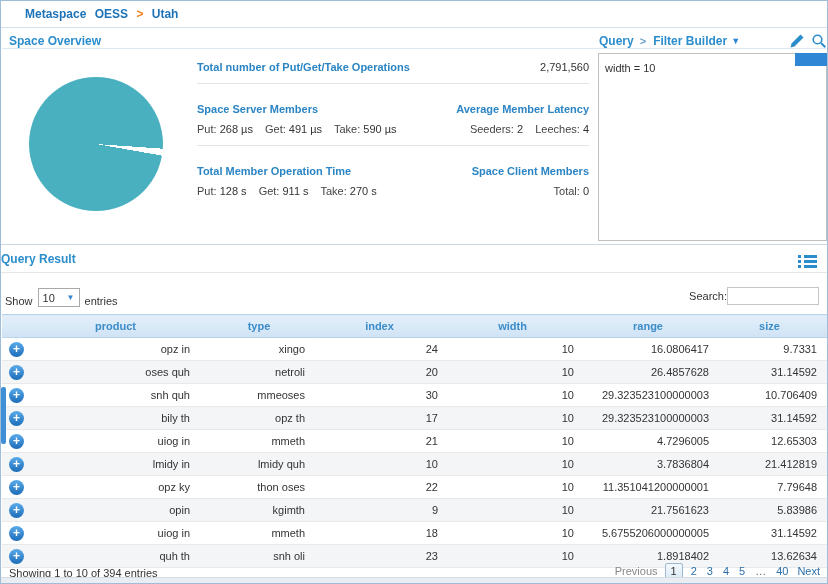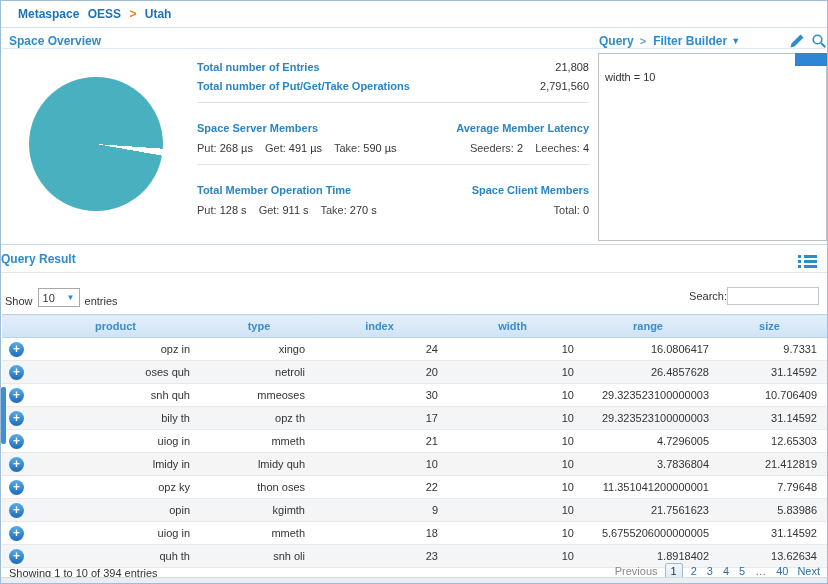--- a/index.html
+++ b/index.html
@@ -13,21 +13,21 @@
     position: relative;
     width: 828px;
     height: 584px;
     border: 1px solid #9fbdd6;
     background: #fff;
     overflow: hidden;
   }
   
   .breadcrumb {
     position: absolute; top: 0; left: 0; right: 0; height: 27px;
-    line-height: 26px; padding-left: 17px;
+    line-height: 26px; padding-left: 24px;
     border-bottom: 1px solid #cfe0ee;
     font-size: 12px; font-weight: bold;
   }
   .crumb { color: #1e73b8; margin-right: 5px; }
   .crumb-sep { color: #f08019; margin-right: 5px; }
 
   
   .section-title { color: #2b8dcc; font-weight: bold; font-size: 12px; }
   #overview-title { position: absolute; left: 8px; top: 33px; }
   .rule-top { position: absolute; left: 1px; right: 1px; top: 47px; border-top: 1px solid #dce8f2; }
@@ -55,21 +55,21 @@
 
   
   #query-header { position: absolute; left: 598px; top: 32px; width: 228px; height: 16px; display: flex; align-items: center; }
   #query-title { color: #2b8dcc; font-weight: bold; font-size: 12px; }
   #query-sep { color: #6b9fc7; font-weight: bold; margin: 0 7px 0 6px; }
   #filter-builder { color: #2b8dcc; font-weight: bold; font-size: 12px; cursor: pointer; }
   .dd-arrow { color: #2f86d4; font-size: 9px; margin-left: 4px; }
   #query-icons { margin-left: auto; display: flex; gap: 6px; align-items: center; }
   #query-box {
     position: absolute; left: 597px; top: 52px; width: 229px; height: 188px;
-    border: 1px solid #c0c0c0; padding: 17px 6px; color: #333; cursor: text;
+    border: 1px solid #c0c0c0; padding: 8px 6px; color: #333; cursor: text;
   }
   #query-thumb { position: absolute; left: 794px; top: 52px; width: 32px; height: 13px; background: #2f86d4; }
 
   
   .rule-mid { position: absolute; left: 0; right: 0; top: 243px; border-top: 1px solid #ccd9e4; }
   #result-title { position: absolute; left: 0; top: 251px; }
   #list-icon { position: absolute; right: 10px; top: 253px; cursor: pointer; }
   .rule-mid2 { position: absolute; left: 0; right: 0; top: 271px; border-top: 1px solid #e6e6e6; }
 
   
@@ -131,24 +131,20 @@
     <span class="crumb-sep">&gt;</span>
     <span class="crumb">Utah</span>
   </div>
 
   <div class="section-title" id="overview-title">Space Overview</div>
   <div class="rule-top"></div>
 
   <div id="pie"></div>
 
   <div id="stats">
-    <div class="stat-line">
-      <span class="stat-label">Total number of Entries</span>
-      <span class="stat-value">21,808</span>
-    </div>
     <div class="stat-line">
       <span class="stat-label">Total number of Put/Get/Take Operations</span>
       <span class="stat-value">2,791,560</span>
     </div>
     <div class="stat-divider"></div>
 
     <div class="stat-cols">
       <span class="stat-label heading-line right">Space Server Members</span>
       <span class="stat-label heading-line">Average Member Latency</span>
     </div>

